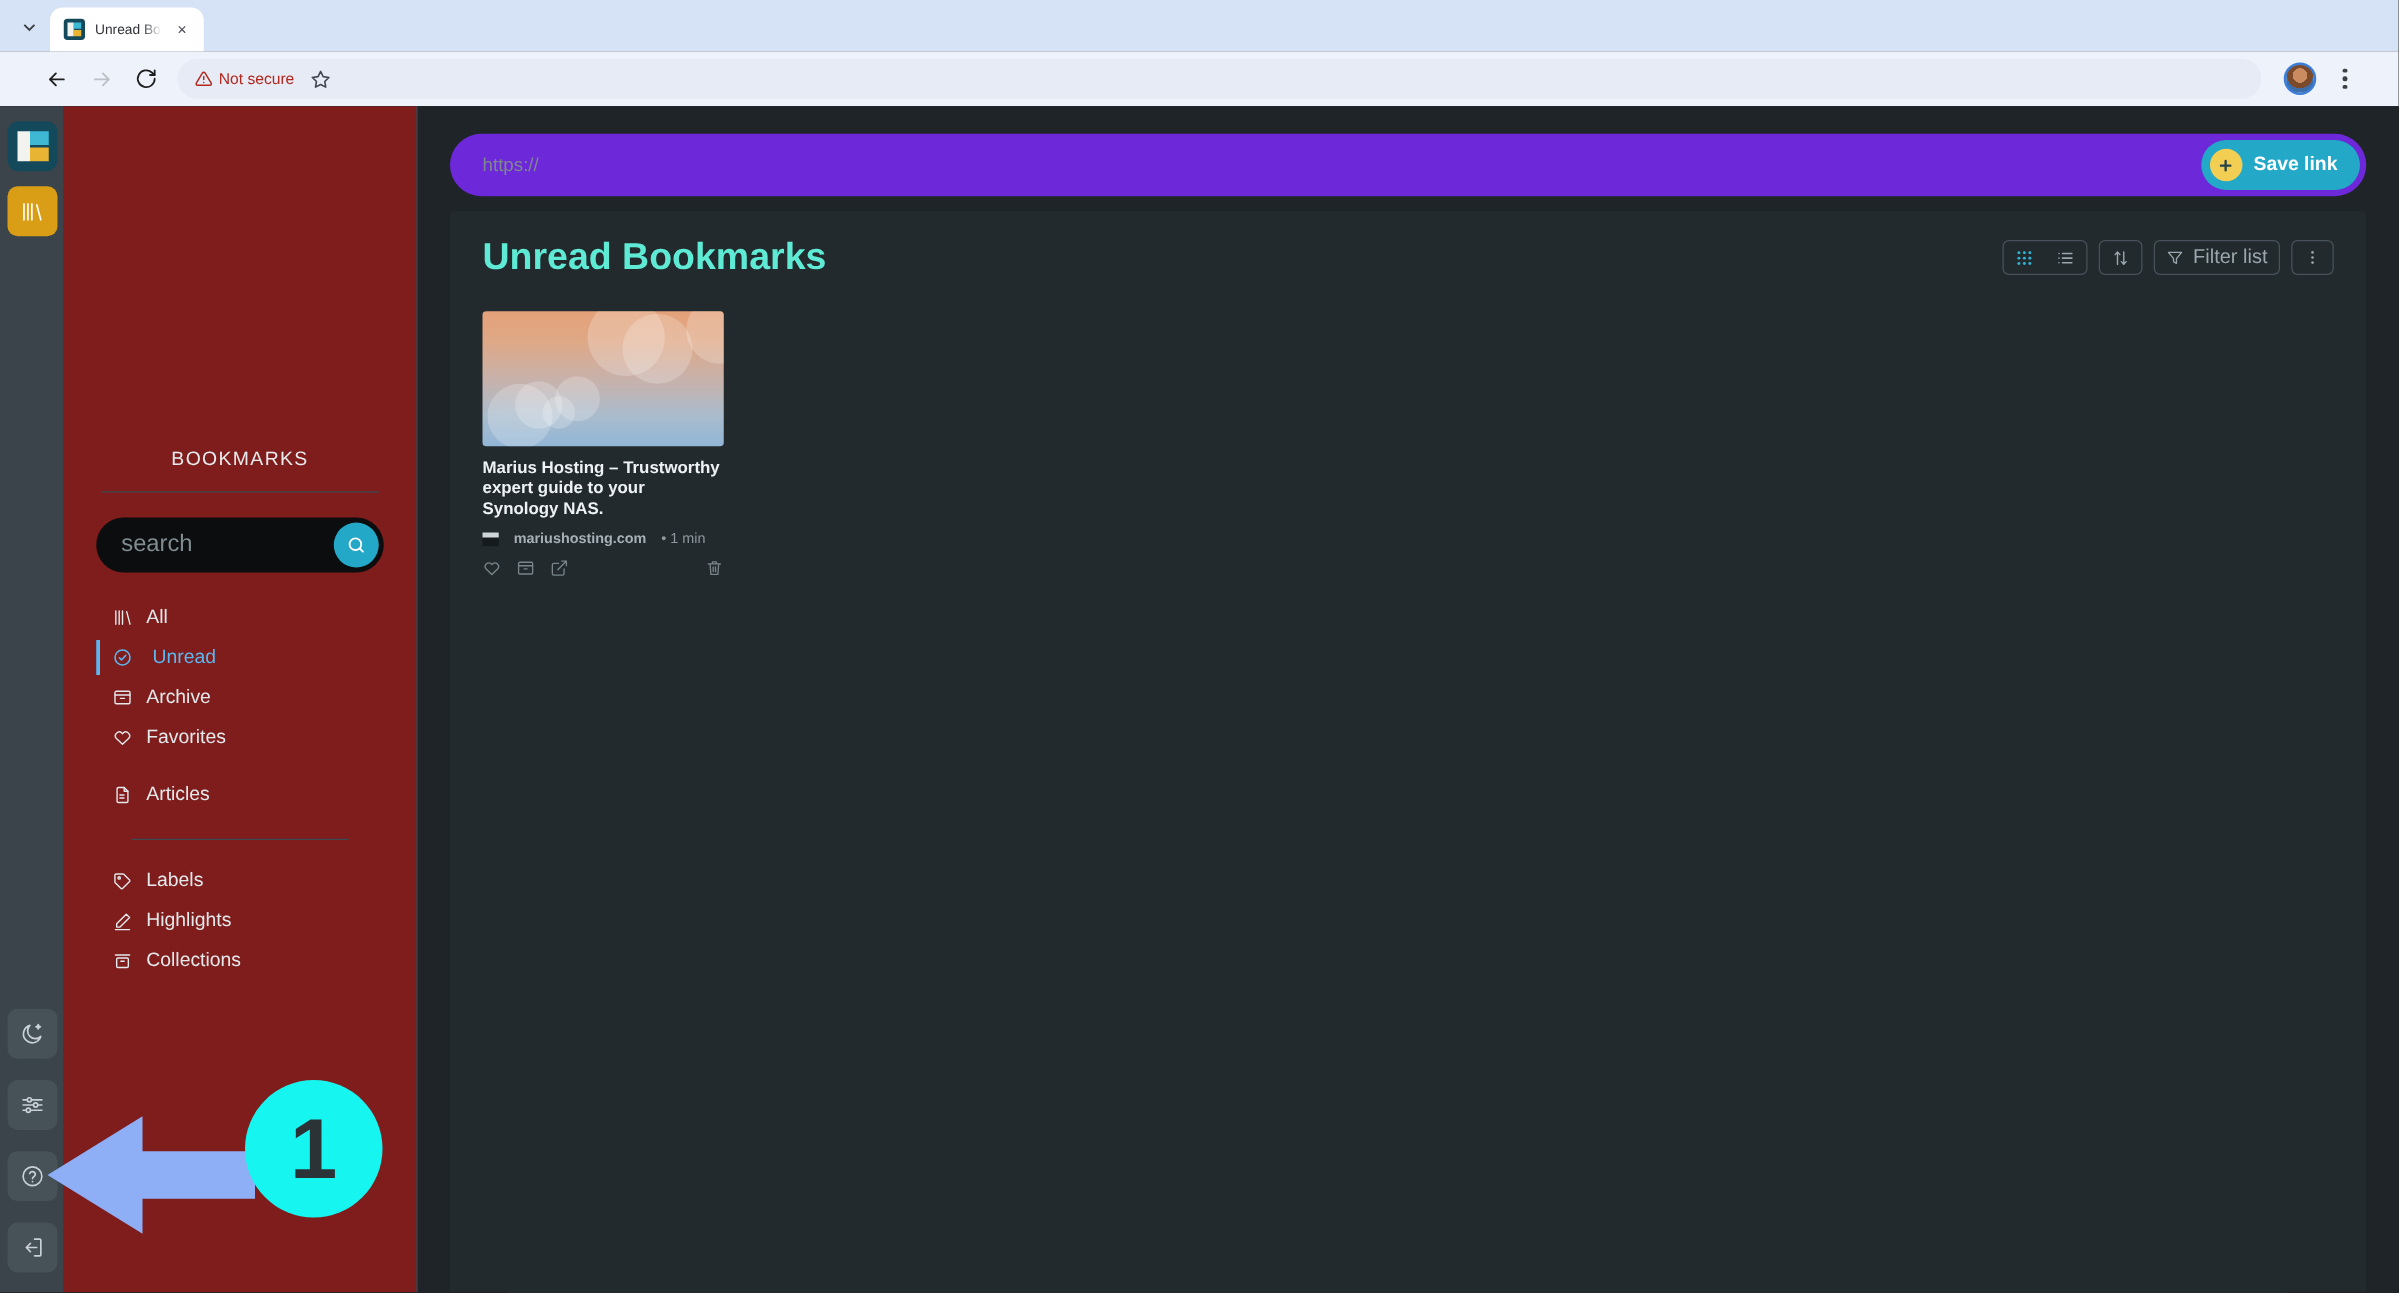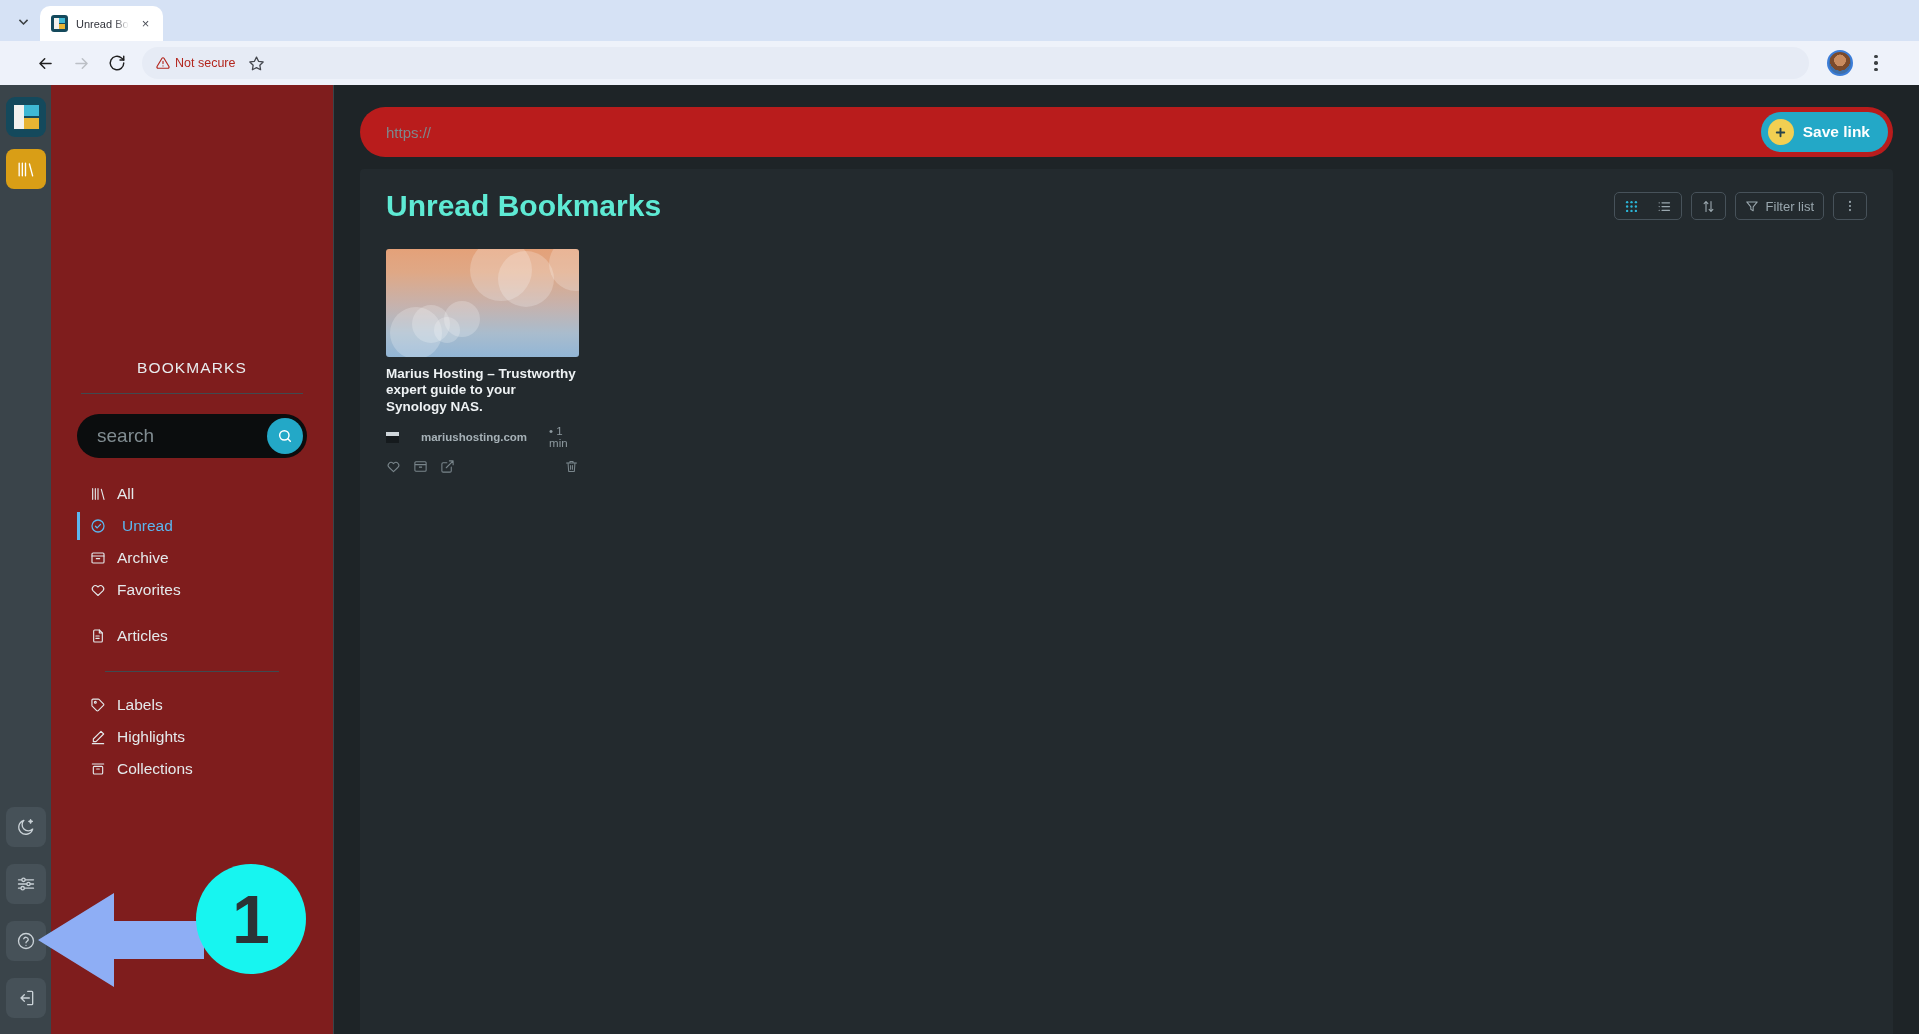--- a/index.html
+++ b/index.html
@@ -286,21 +286,21 @@
     flex: 1;
     background: #1e2427;
     display: flex;
     flex-direction: column;
     min-width: 0;
     overflow: hidden;
   }
   .savebar-row { padding: 22px 26px 0 26px; }
   .savebar {
     height: 50px;
-    background: #b91c1c;
+    background: #6d28d9;
     border-radius: 25px;
     display: flex;
     align-items: center;
     padding: 0 5px 0 26px;
   }
   .save-input {
     flex: 1;
     background: transparent;
     border: none;
     outline: none;
@@ -362,21 +362,21 @@
     display: flex;
     align-items: center;
     color: #9aa7ae;
   }
   .tool-btn {
     height: 26px;
     display: flex; align-items: center; justify-content: flex-start;
     gap: 7px;
     padding: 0 9px;
     color: #9aa7ae;
-    font-size: 13px;
+    font-size: 16px;
   }
   .tool-btn.on { color: #2bb6d8; }
 
   .cards { display: flex; flex-wrap: wrap; gap: 22px; }
   .card { width: 193px; }
   .thumb {
     width: 193px; height: 108px;
     border-radius: 3px;
     background: linear-gradient(to bottom, #e4a179 0%, #dfa886 22%, #c6b2ad 52%, #a9bccd 78%, #92b6d6 100%);
     position: relative;
@@ -386,21 +386,21 @@
   .card-title {
     margin-top: 9px;
     color: #eef2f4;
     font-size: 13.5px;
     font-weight: bold;
     line-height: 1.22;
   }
   .card-meta {
     display: flex;
     align-items: center;
-    gap: 22px;
+    gap: 12px;
     margin-top: 10px;
   }
   .meta-fav {
     width: 13px; height: 11px;
     background: #151a1d;
     border-top: 4px solid #cfd6da;
     flex: none;
   }
   .meta-domain { font-size: 11.5px; color: #a6b1b7; font-weight: bold; }
   .meta-time { font-size: 11.5px; color: #8d999f; }

